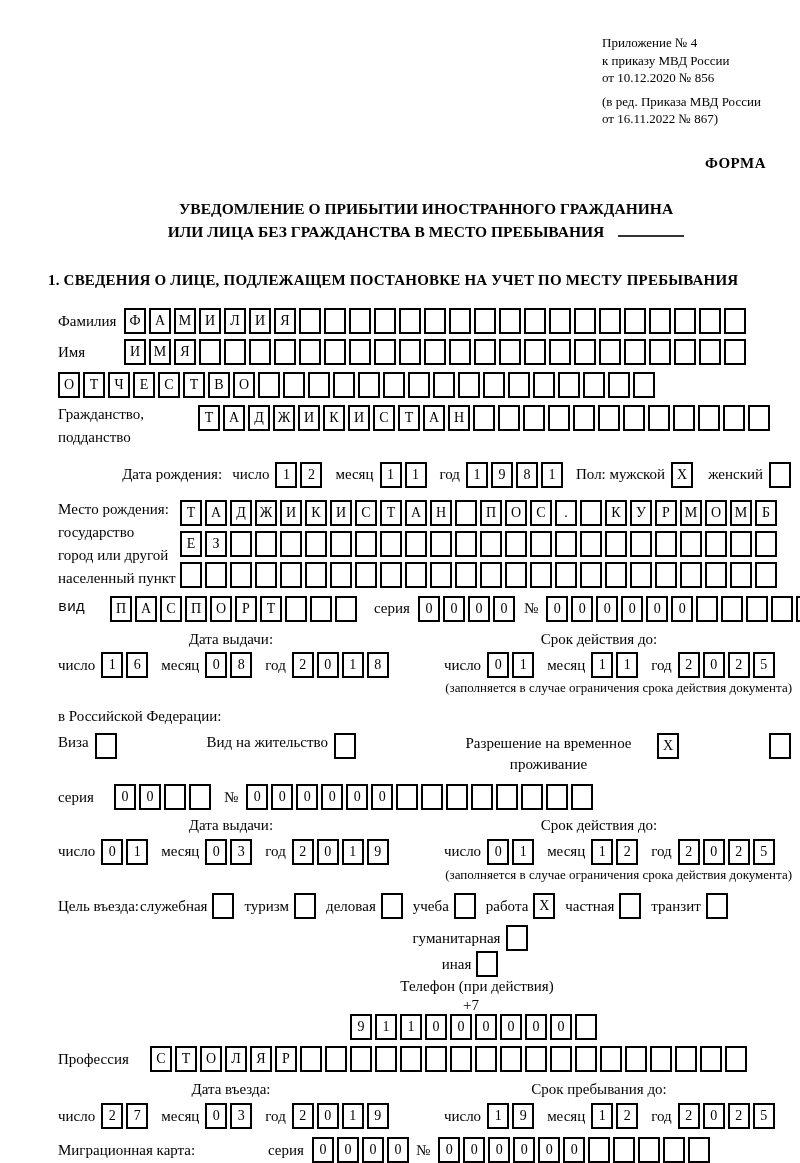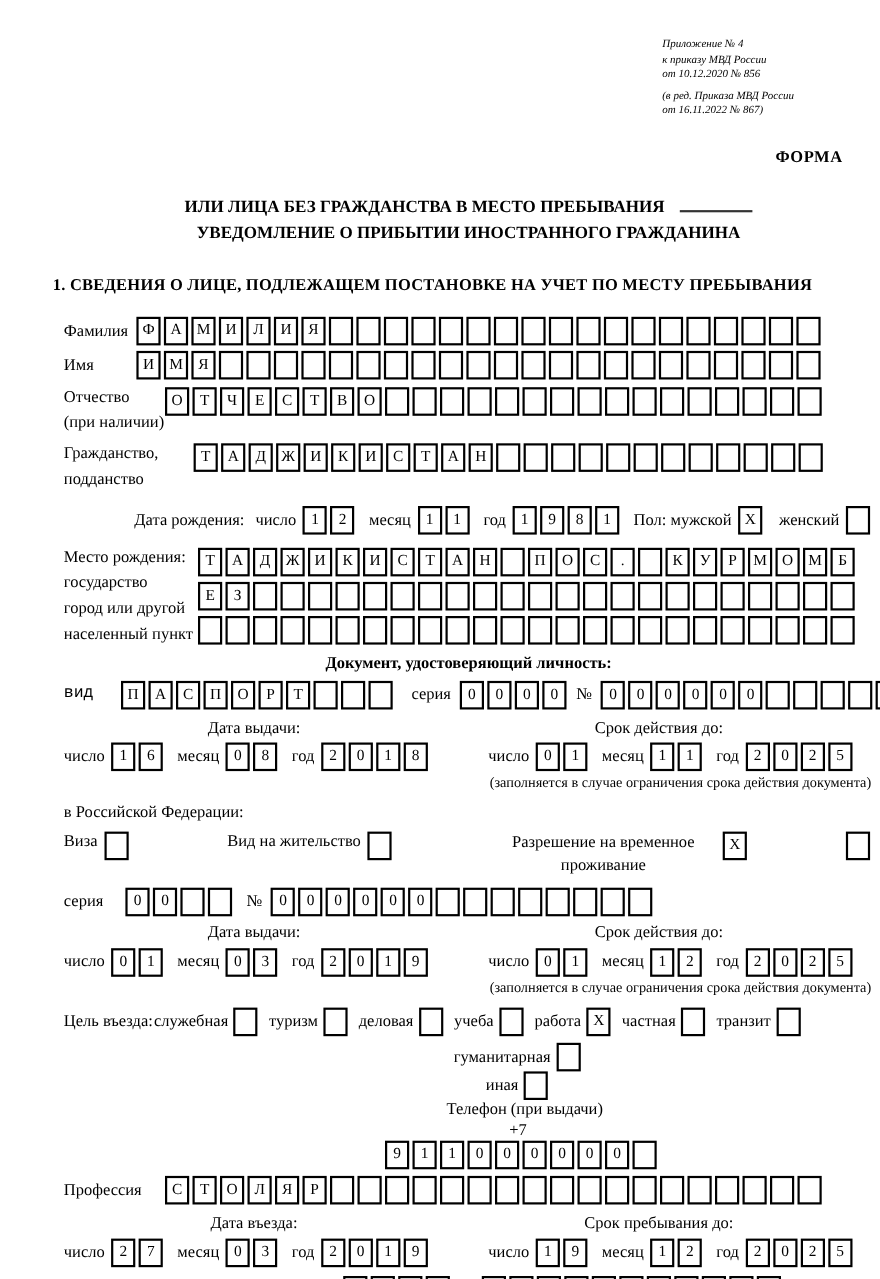--- a/index.html
+++ b/index.html
@@ -3,21 +3,21 @@
 <meta charset="utf-8">
 <style>
   html,body{margin:0;padding:0;background:#fff;}
   body{
     width:800px;height:1163px;overflow:hidden;color:#000;
     font-family:"Liberation Serif","DejaVu Serif",serif;
     font-size:15px;line-height:1.25;
   }
   .page{padding:34px 6px 20px 58px;width:736px;}
   
-  .hdr-block{margin-left:auto;width:192px;font-size:10px;line-height:1.35;font-style:italic;}
+  .hdr-block{margin-left:auto;width:192px;font-size:13px;line-height:1.35;}
   .hdr-block .gap{height:6px;}
   .forma{font-weight:bold;text-align:right;margin:26px 28px 0 0;font-size:15px;letter-spacing:.5px;}
   
   .title{font-weight:bold;text-align:center;font-size:15.5px;margin-top:26px;line-height:1.45;}
   .blank-line{display:inline-block;width:66px;border-bottom:2px solid #333;margin-left:14px;}
   .sec-head{font-weight:bold;font-size:15px;letter-spacing:.2px;margin:28px 0 18px -10px;white-space:nowrap;}
   
   .cells{display:flex;flex-wrap:nowrap;align-items:center;}
   .cell{
     display:inline-flex;flex:0 0 auto;align-items:center;justify-content:center;
@@ -56,22 +56,22 @@
     <div>Приложение № 4</div>
     <div>к приказу МВД России</div>
     <div>от 10.12.2020 № 856</div>
     <div class="gap"></div>
     <div>(в ред. Приказа МВД России</div>
     <div>от 16.11.2022 № 867)</div>
   </div>
   <div class="forma">ФОРМА</div>
 
   <div class="title">
+    <div>УВЕДОМЛЕНИЕ О ПРИБЫТИИ ИНОСТРАННОГО ГРАЖДАНИНА</div>
     <div><span>ИЛИ ЛИЦА БЕЗ ГРАЖДАНСТВА В МЕСТО ПРЕБЫВАНИЯ</span><span class="blank-line"></span></div>
-    <div>УВЕДОМЛЕНИЕ О ПРИБЫТИИ ИНОСТРАННОГО ГРАЖДАНИНА</div>
   </div>
 
   <div class="sec-head">1. СВЕДЕНИЯ О ЛИЦЕ, ПОДЛЕЖАЩЕМ ПОСТАНОВКЕ НА УЧЕТ ПО МЕСТУ ПРЕБЫВАНИЯ</div>
 
   <div class="row">
     <span class="lbl" style="width:66px;">Фамилия</span>
     <span class="cells">
         <span class="cell">Ф</span>
         <span class="cell">А</span>
         <span class="cell">М</span>
@@ -125,24 +125,20 @@
         <span class="cell"></span>
         <span class="cell"></span>
         <span class="cell"></span>
         <span class="cell"></span>
         <span class="cell"></span>
         <span class="cell"></span>
       </span>
   </div>
 
   <div class="row" style="align-items:flex-start;">
-    <span class="lblcol" style="width:92px;">
-      <div>Отчество</div>
-      <div>(при наличии)</div>
-    </span>
     <span class="cells" style="margin-top:2px;">
         <span class="cell">О</span>
         <span class="cell">Т</span>
         <span class="cell">Ч</span>
         <span class="cell">Е</span>
         <span class="cell">С</span>
         <span class="cell">Т</span>
         <span class="cell">В</span>
         <span class="cell">О</span>
         <span class="cell"></span>
@@ -157,21 +153,21 @@
         <span class="cell"></span>
         <span class="cell"></span>
         <span class="cell"></span>
         <span class="cell"></span>
         <span class="cell"></span>
         <span class="cell"></span>
         <span class="cell"></span>
       </span>
   </div>
 
-  <div class="row" style="align-items:flex-start;">
+  <div class="row" style="align-items:flex-start;gap:22px;">
     <span class="lblcol" style="width:118px;">
       <div>Гражданство,</div>
       <div>подданство</div>
     </span>
     <span class="cells" style="margin-top:2px;">
         <span class="cell">Т</span>
         <span class="cell">А</span>
         <span class="cell">Д</span>
         <span class="cell">Ж</span>
         <span class="cell">И</span>
@@ -317,21 +313,20 @@
           <span class="cell"></span>
           <span class="cell"></span>
           <span class="cell"></span>
           <span class="cell"></span>
           <span class="cell"></span>
           <span class="cell"></span>
         </span>
     </span>
   </div>
 
-  <div class="center-b" style="margin-top:2px;">Документ, удостоверяющий личность:</div>
   <div class="row">
     <span class="lbl" style="width:52px;font-family:Liberation Mono, monospace;">вид</span>
     <span class="cells">
         <span class="cell">П</span>
         <span class="cell">А</span>
         <span class="cell">С</span>
         <span class="cell">П</span>
         <span class="cell">О</span>
         <span class="cell">Р</span>
         <span class="cell">Т</span>
@@ -564,21 +559,21 @@
         <span class="cells">
           <span class="cell"></span>
         </span>
       </span>
     <span class="p-item">
         <span class="pl">иная</span>
         <span class="cells">
           <span class="cell"></span>
         </span>
       </span>
-    <span class="pl" style="margin:0 10px 0 14px;">Телефон (при выдачи)</span>
+    <span class="pl" style="margin:0 10px 0 14px;">Телефон (при действия)</span>
     <span class="pl" style="margin-right:8px;">+7</span>
     <span class="cells">
         <span class="cell">9</span>
         <span class="cell">1</span>
         <span class="cell">1</span>
         <span class="cell">0</span>
         <span class="cell">0</span>
         <span class="cell">0</span>
         <span class="cell">0</span>
         <span class="cell">0</span>

